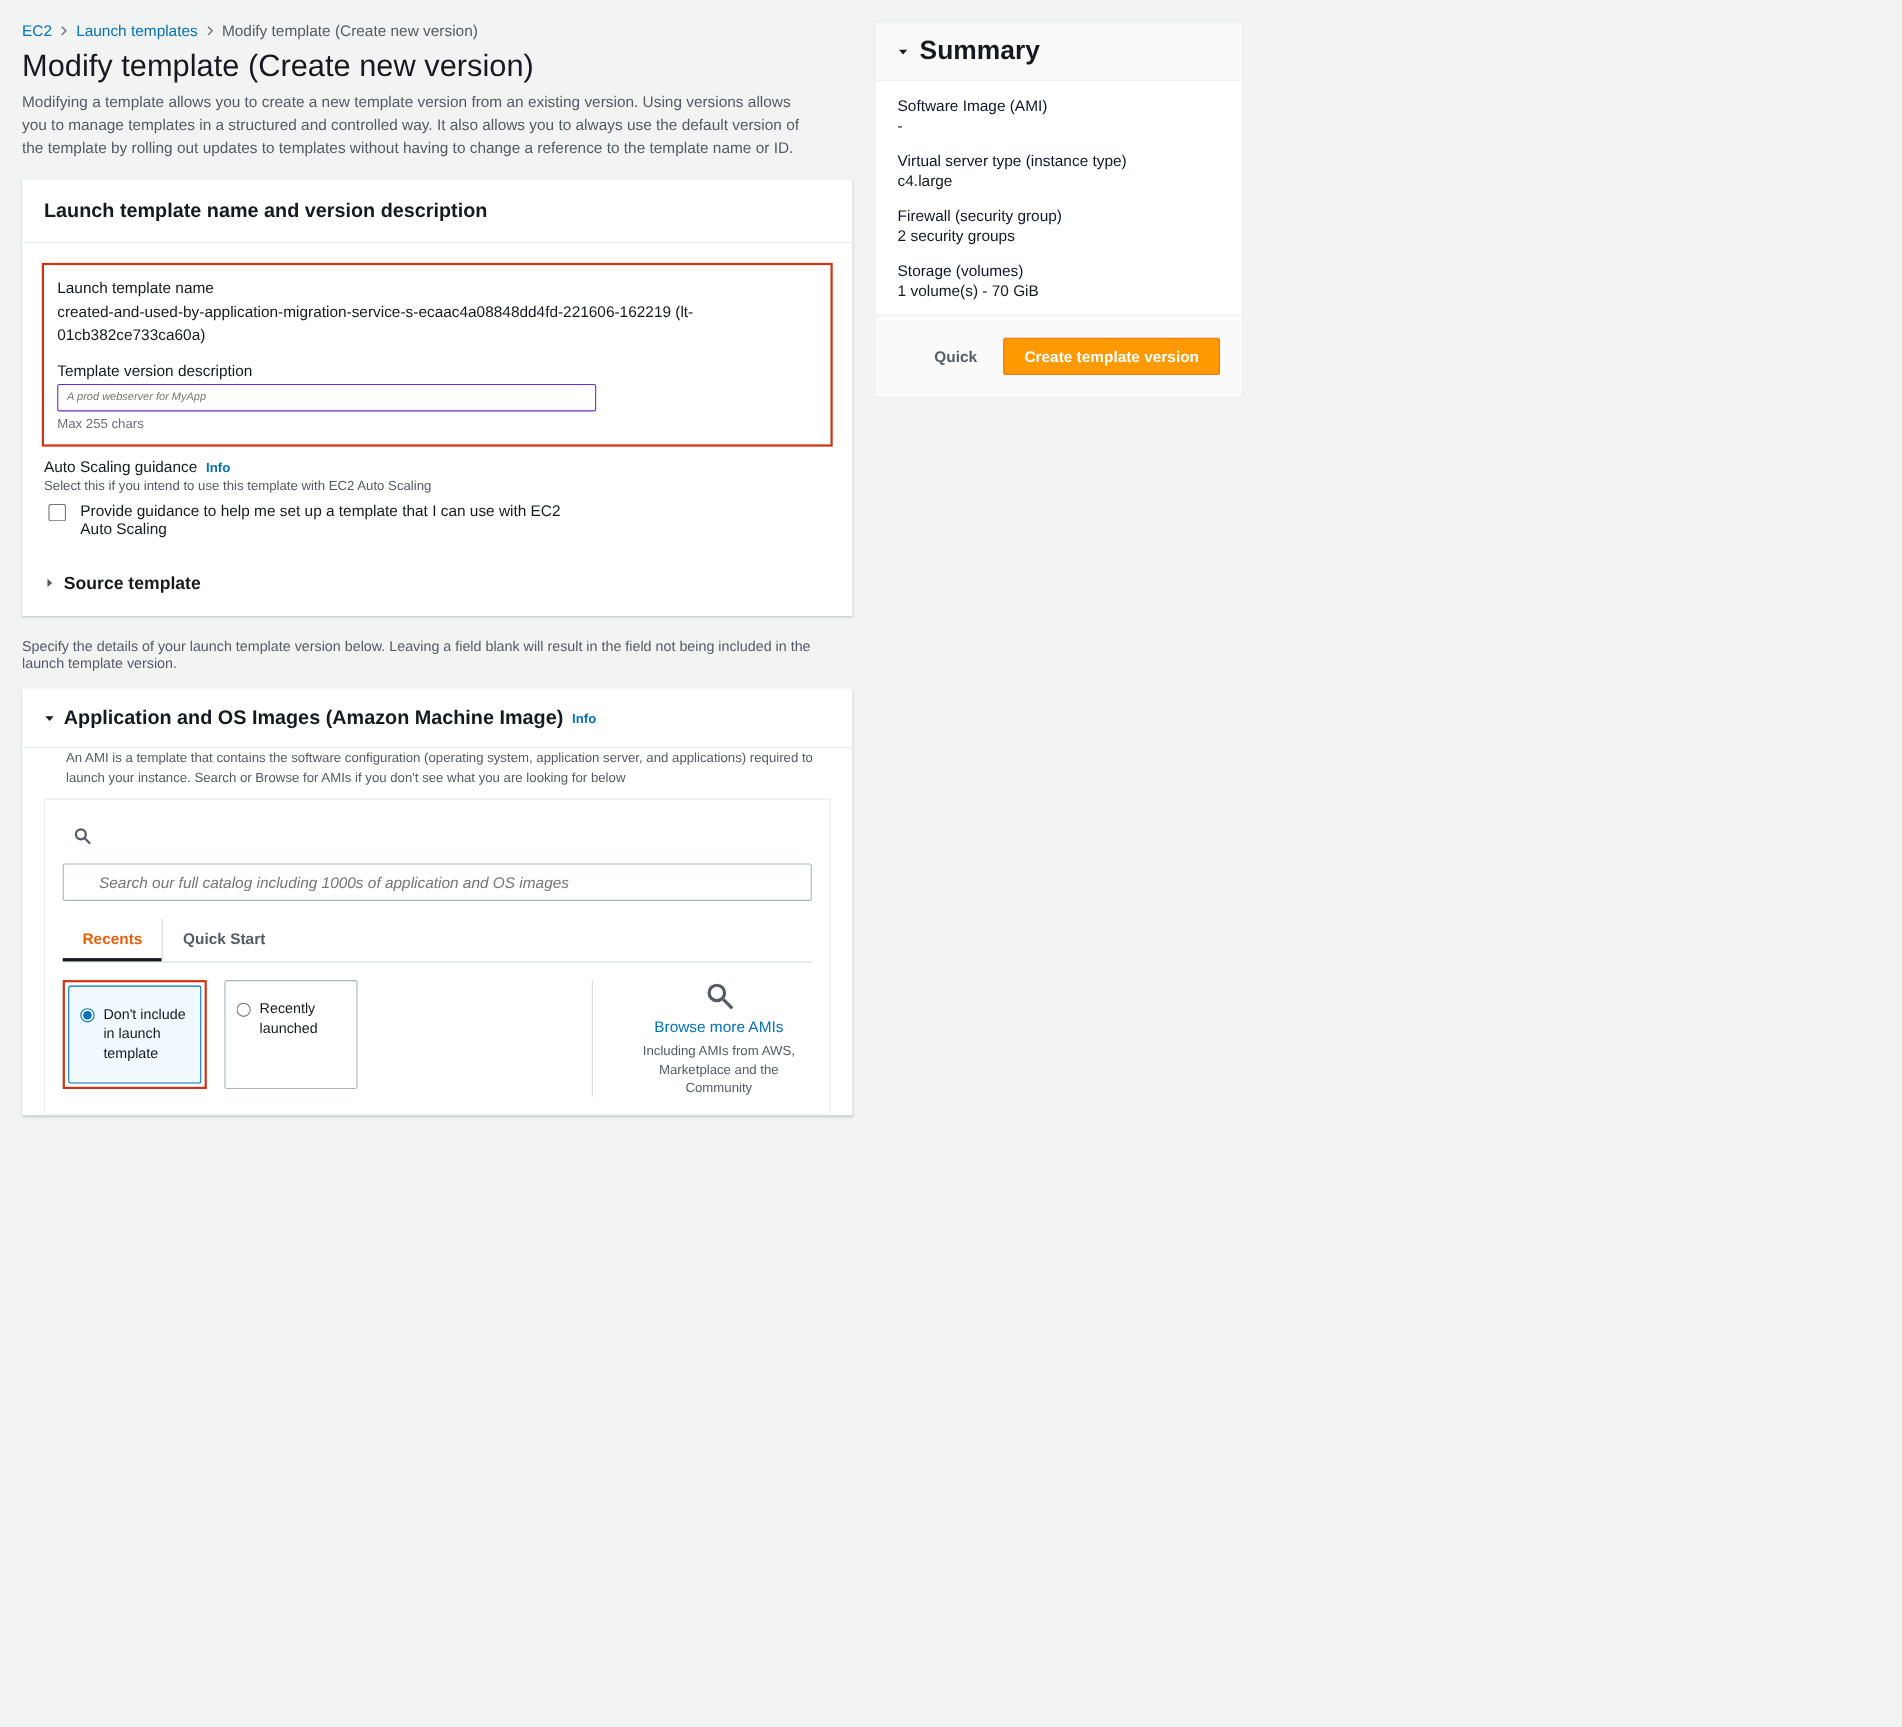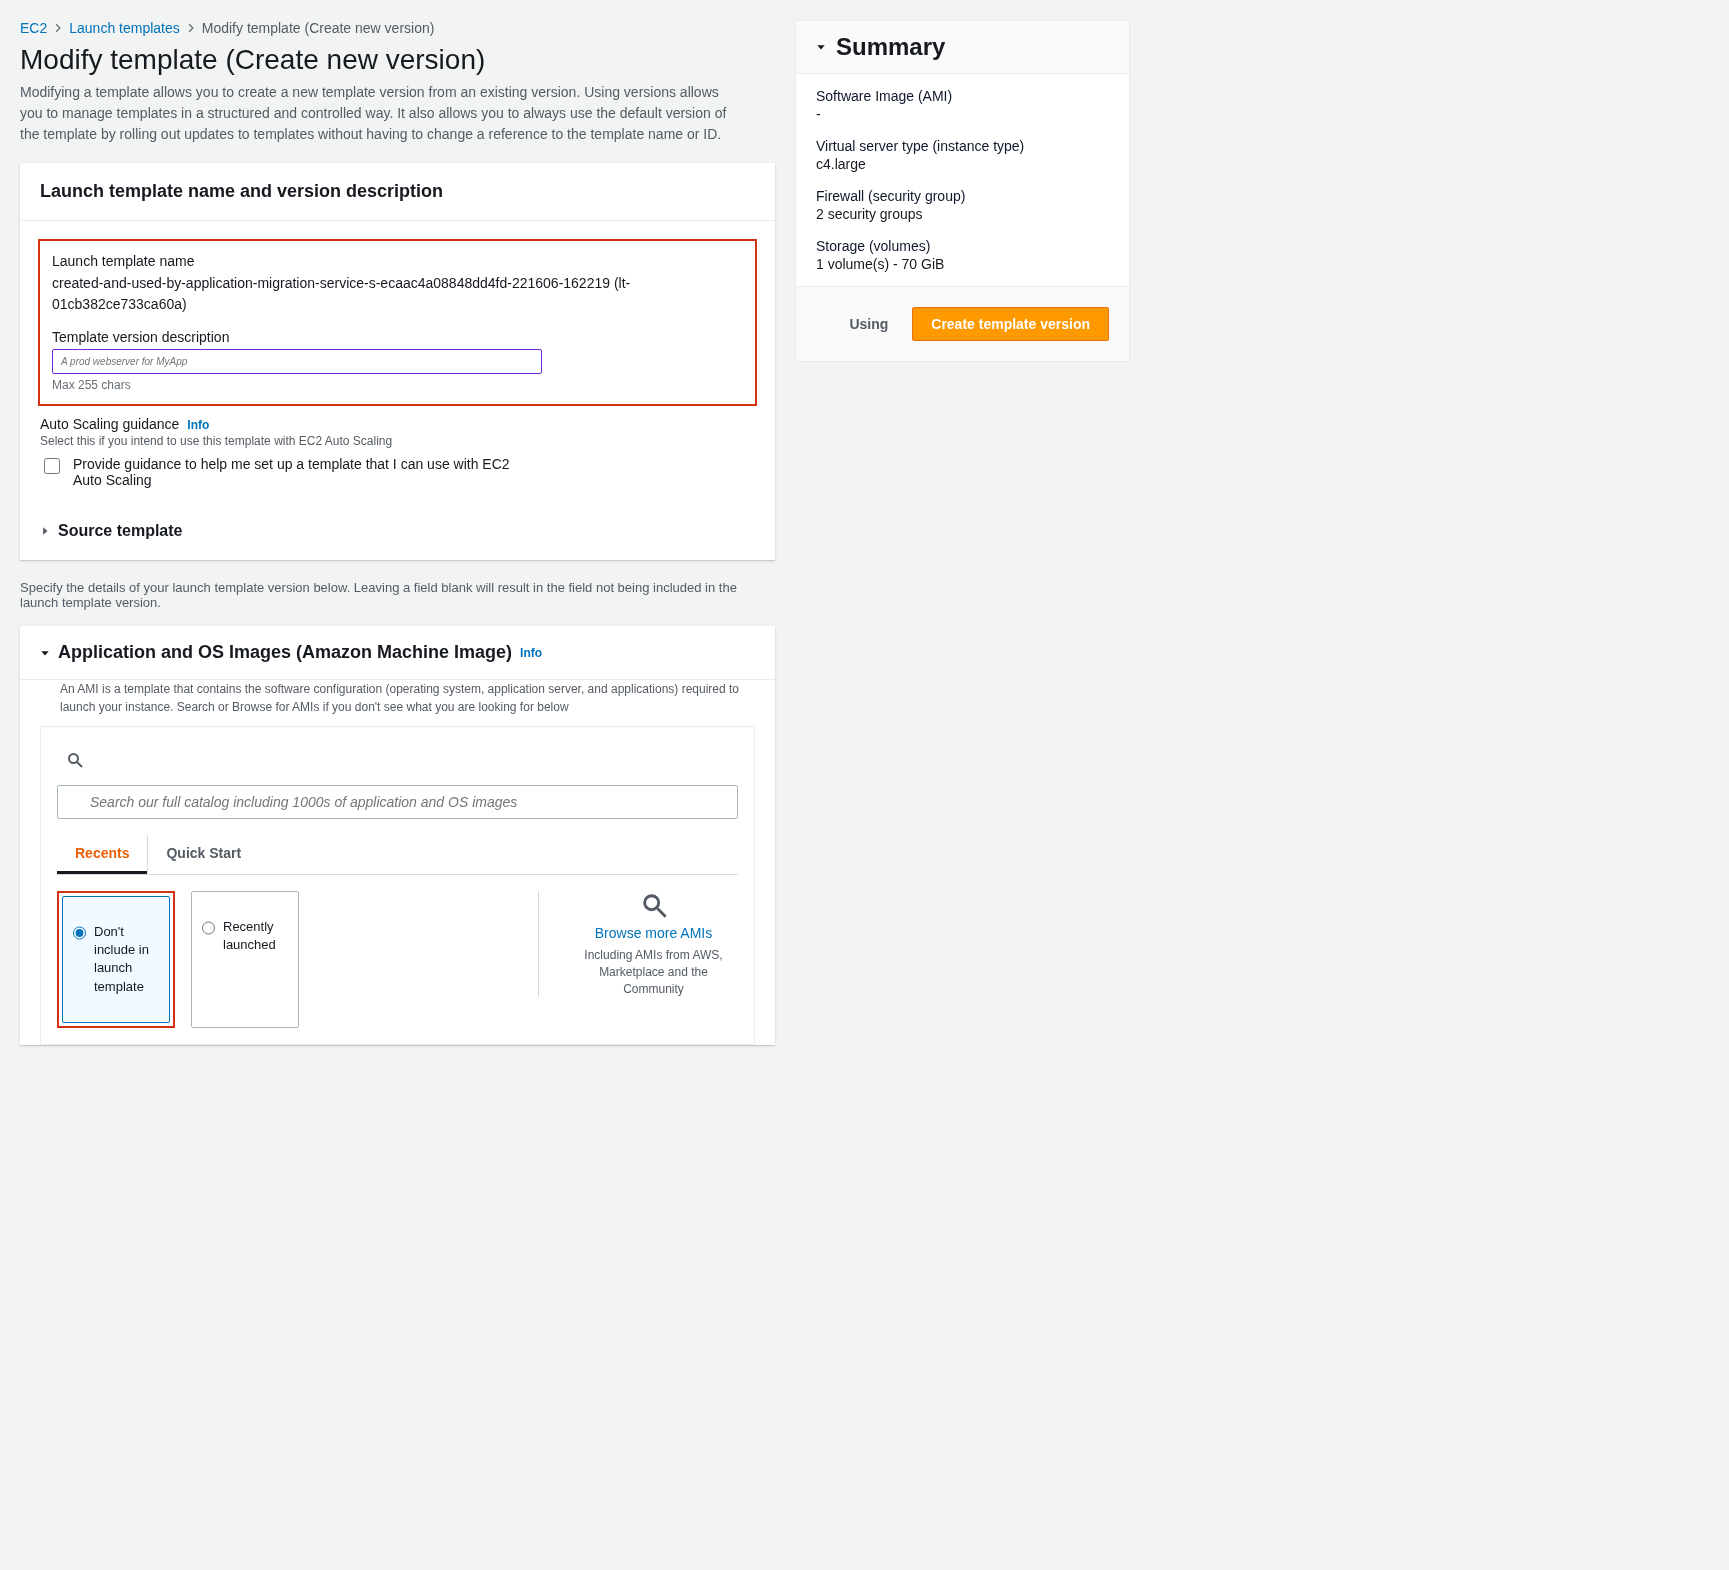--- a/index.html
+++ b/index.html
@@ -72,21 +72,21 @@
   .search-wrap svg.search-icon-svg { position:absolute; left:10px; top:9px; width:16px; height:16px; fill:#545b64;}
   .search-input { width:100%; padding:8px 10px 8px 32px; border:1px solid #aab7b8; border-radius:2px; font-size:14px; font-style:italic; color:#687078;margin-top:42px;}
 
   .tabs { display:flex; border-bottom:1px solid #d5dbdb; margin: 0 16px; }
   .tab { padding:10px 18px; font-size:14px; font-weight:700; color:#545b64; cursor:pointer; border-bottom:3px solid transparent;}
   .tab.active { color:#eb5f07; border-bottom-color:#16191f; }
   .tab + .tab { border-left:1px solid #d5dbdb; }
 
   .ami-options { display:flex; padding: 16px; gap:20px; align-items:flex-start; }
   .ami-option-group { display:flex; gap:16px; flex:1; }
-  .radio-card { width:108px; border:1px solid #aab7b8; border-radius:2px; padding:26px 10px; display:flex; align-items:flex-start; gap:8px;}
+  .radio-card { width:121px; border:1px solid #aab7b8; border-radius:2px; padding:16px 10px; display:flex; align-items:flex-start; gap:8px;}
   .radio-card.selected { background:#f1faff; border-color:#0073bb; }
   .radio-card input[type="radio"]{ width:14px; height:14px; margin:3px 0 0 0;}
   .radio-card input[type="radio"].radio-selected { accent-color:#0073bb; }
   .radio-card .radio-label { font-size:13px; line-height:1.4; }
 
   .browse-col { border-left:1px solid #d5dbdb; padding-left: 30px; text-align:center; width: 200px;}
   .browse-col svg.mag-icon-svg { width:28px; height:28px; fill:#545b64; display:block; margin: 0 auto 6px auto;}
   .browse-link { color:#0073bb; font-size:14px; text-decoration:none; display:block; margin-bottom:6px;}
   .browse-sub { font-size:12px; color:#545b64; line-height:1.4;}
 
@@ -248,18 +248,18 @@
         <div class="summary-item">
           <a href="#" class="summary-label">Firewall (security group)</a>
           <div class="summary-value">2 security groups</div>
         </div>
         <div class="summary-item" style="margin-bottom:0;">
           <a href="#" class="summary-label">Storage (volumes)</a>
           <div class="summary-value">1 volume(s) - 70 GiB</div>
         </div>
       </div>
       <div class="summary-footer">
-        <button class="btn-cancel">Using</button>
+        <button class="btn-cancel">Quick</button>
         <button class="btn-primary">Create template version</button>
       </div>
     </div>
   </div>
 </div>
 
 </body></html>

